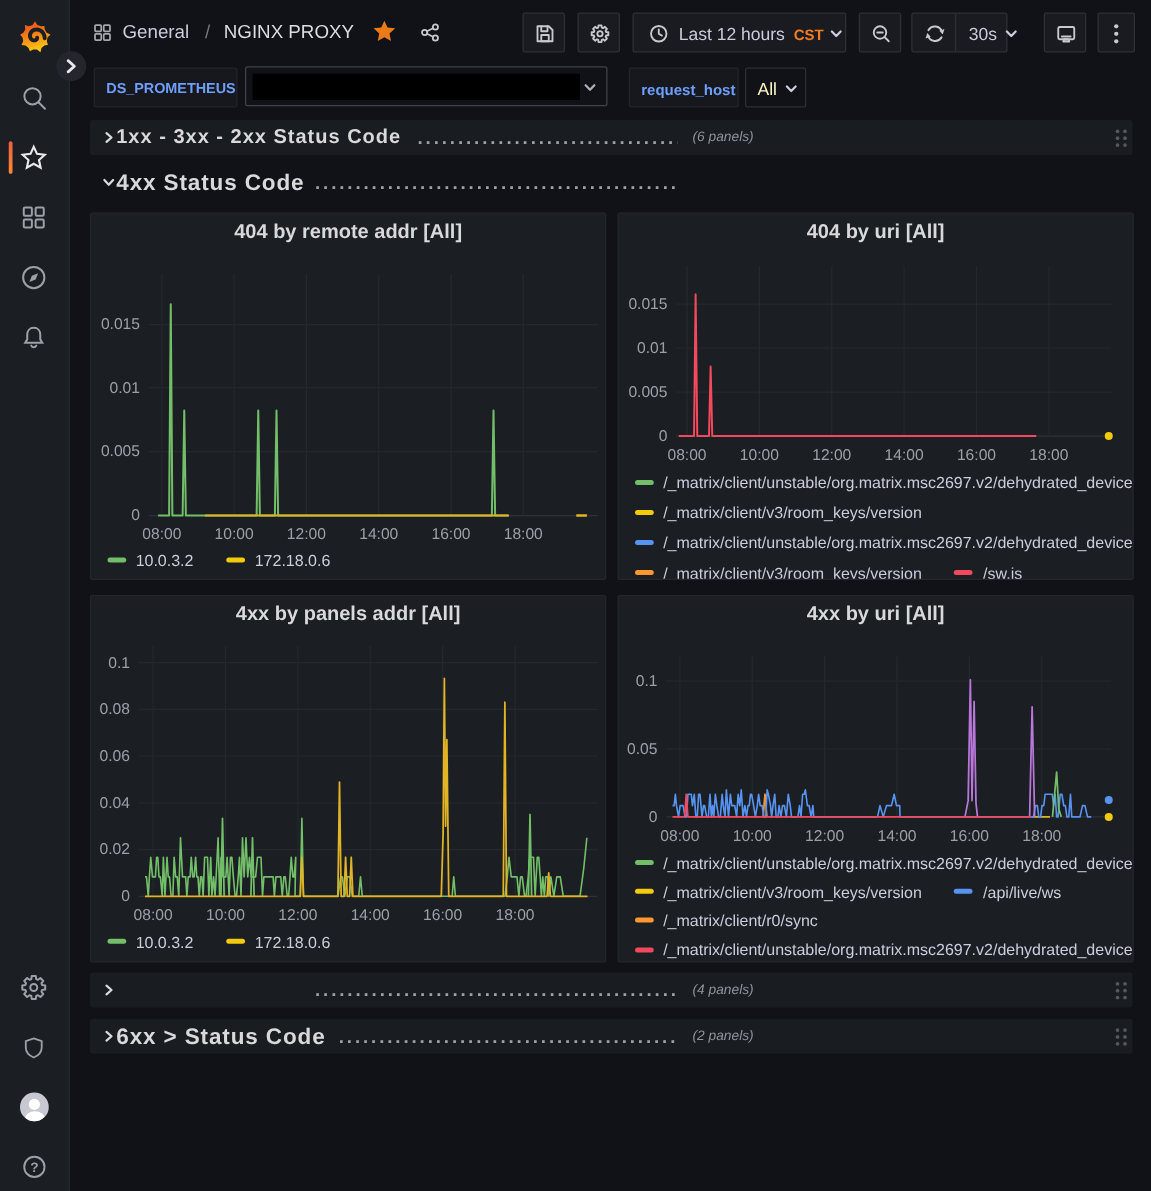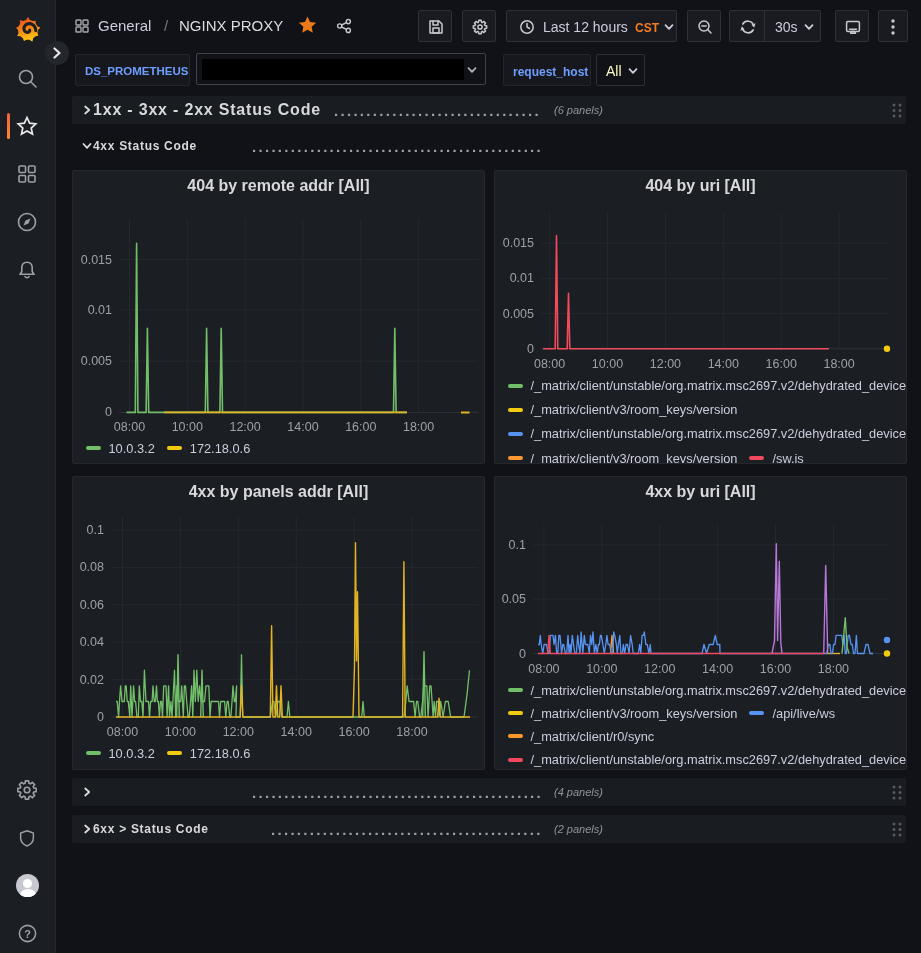--- a/index.html
+++ b/index.html
@@ -1,24 +1,24 @@
 <!DOCTYPE html>
 <html><head><meta charset="utf-8"><style>
 * { margin:0; padding:0; box-sizing:border-box; }
 html,body { width:921px; height:953px; background:#111217; font-family:"Liberation Sans",sans-serif; overflow:hidden; }
 #sidebar { position:absolute; left:0; top:0; width:56px; height:953px; background:#1b1e23; border-right:1px solid #26282e; z-index:5; }
 .navbtn { position:absolute; height:32px; top:10px; background:#191b21; border:1px solid #2e3037; border-radius:2px; }
 .panel { position:absolute; width:413px; height:294px; background:#1b1e23; border:1px solid #24272c; border-radius:2px; overflow:hidden; }
 .ptitle { position:absolute; top:6px; left:0; width:100%; text-align:center; font-size:16px; font-weight:bold; color:#d8d9da; }
 .lrow { position:absolute; left:12.5px; height:20px; display:flex; align-items:center; white-space:nowrap; }
 .ldash { display:inline-block; width:15px; height:4px; border-radius:2px; margin-right:8px; flex:none; }
-.ltxt { font-size:12.8px; color:#ccccdc; margin-right:12px; }
+.ltxt { font-size:12.8px; color:#ccccdc; margin-right:26px; }
 .rowhead { position:absolute; left:72px; width:834px; height:28px; }
 .rowstrip { background:#191c21; border-radius:2px; }
-.rowtitle { position:absolute; left:21px; top:0; height:28px; line-height:28px; font-size:12px; letter-spacing:0.7px; font-weight:bold; color:#d8d9da; white-space:nowrap; }
+.rowtitle { position:absolute; left:21px; top:0; height:28px; line-height:28px; font-size:18px; letter-spacing:0.7px; font-weight:bold; color:#d8d9da; white-space:nowrap; }
 .rowdots { position:absolute; top:1px; height:28px; line-height:28px; overflow:hidden; font-size:15px; font-weight:bold; letter-spacing:2.3px; color:#9da0a8; white-space:nowrap; }
 .rowcount { position:absolute; left:482px; top:0; height:28px; line-height:29px; font-size:11px; font-style:italic; color:#8f939b; white-space:nowrap; }
 .rchev { position:absolute; left:9px; top:8px; }
 .dragdots { position:absolute; left:820px; top:7px; width:10px; height:15px; }
 </style></head><body>
 <div id="sidebar">
 <svg style="position:absolute;left:15px;top:16px" width="26" height="27" viewBox="0 0 26 27">
 <defs>
         <linearGradient id="lg" x1="0.2" y1="0" x2="0.5" y2="1">
 <stop offset="0" stop-color="#ec4a25"></stop>
@@ -117,21 +117,21 @@
       <path d="M2.5 4.2 L6 7.8 L9.5 4.2"></path>
     </svg>
 </div>
 <div class="navbtn" style="left:687px;width:34px">
     <svg style="position:absolute;left:9px;top:8px" width="16" height="16" viewBox="0 0 16 16" stroke="#c7c9cf" stroke-width="1.5" fill="none" stroke-linecap="round" stroke-linejoin="round">
       <circle cx="7" cy="7" r="5"></circle>
       <line x1="4.8" y1="7" x2="9.2" y2="7"></line>
       <line x1="10.8" y1="10.8" x2="14" y2="14"></line>
     </svg>
   </div>
-<div class="navbtn" style="left:729px;width:92px">
+<div class="navbtn" style="left:729px;width:77px">
   <svg style="position:absolute;left:9px;top:7px" width="18" height="18" viewBox="0 0 16 16" stroke="#c7c9cf" stroke-width="1.5" fill="none" stroke-linecap="round" stroke-linejoin="round">
       <path d="M3.41 5.35 A5.3 5.3 0 0 1 12.9 6.4"></path>
       <path fill="#c7c9cf" stroke="none" d="M14.7 4.6 L13.5 8.6 L11.1 5.9 Z"></path>
       <path d="M12.59 10.65 A5.3 5.3 0 0 1 3.1 9.6"></path>
       <path fill="#c7c9cf" stroke="none" d="M1.3 11.4 L2.5 7.4 L4.9 10.1 Z"></path>
     </svg>
   <div style="position:absolute;left:34px;top:0;width:1px;height:30px;background:#2e3037"></div>
   <span style="position:absolute;left:45px;top:8px;font-size:14px;color:#ccccdc">30s</span>
   <svg style="position:absolute;left:73px;top:10px" width="12" height="12" viewBox="0 0 12 12" stroke="#ccccdc" stroke-width="1.8" fill="none" stroke-linecap="round" stroke-linejoin="round">
       <path d="M2.5 4.2 L6 7.8 L9.5 4.2"></path>

